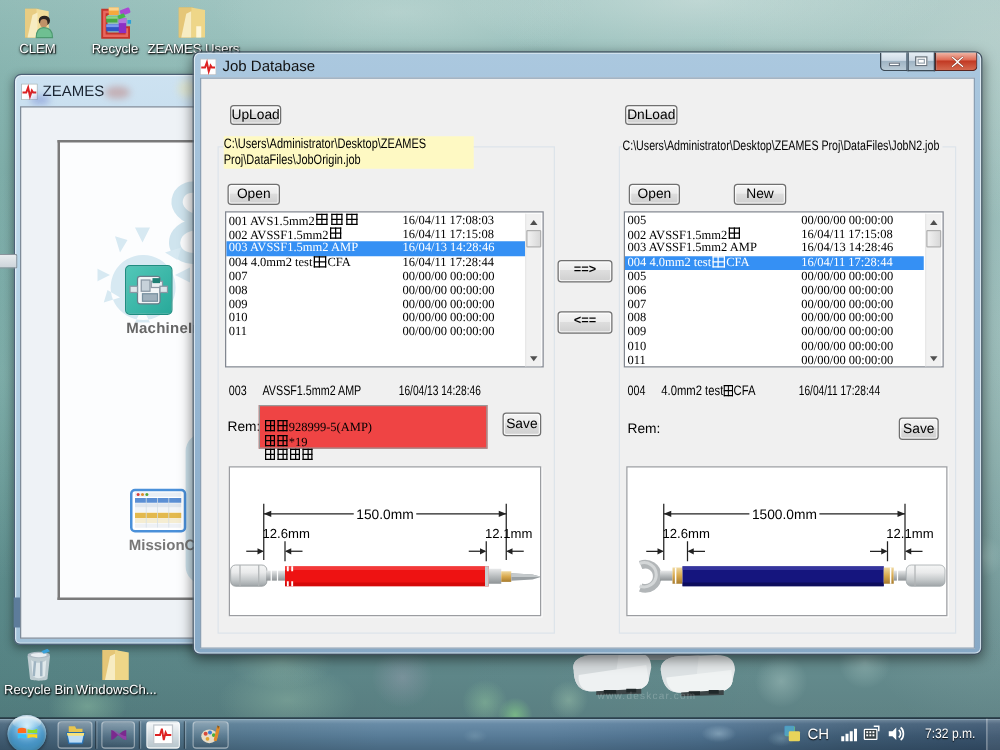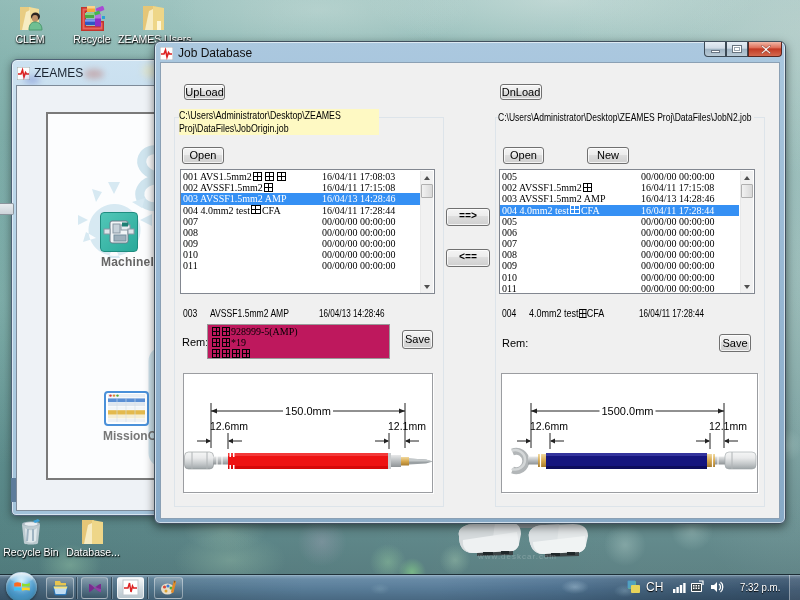--- a/index.html
+++ b/index.html
@@ -204,21 +204,21 @@
  </svg>
  <div class="dlabel abs" style="left:-14px;top:28px;width:62px">Recycle Bin</div>
 </div>
 <div class="abs" style="left:74px;top:517px;width:34px;height:40px">
  <svg class="abs" style="left:5px;top:1px" width="26" height="27" viewBox="0 0 26 27">
   <path d="M3 2 L15 2 L15 26 L3 26 Z" fill="#d9b65c"></path>
   <path d="M3 2 L13 2 L13 26 L3 26 Z" fill="#e5c677"></path>
   <path d="M13 2 L24 4 L24 26 L13 26 Z" fill="#eed688"></path>
   <path d="M5 26 L9 7 L13 5 L13 26 Z" fill="#f7ecc2"></path>
  </svg>
- <div class="dlabel abs" style="left:-20px;top:29px;width:78px">Database...</div>
+ <div class="dlabel abs" style="left:-20px;top:29px;width:78px">WindowsCh...</div>
 </div>
 
 <div id="dlg" class="abs" style="left:154px;top:41px;width:632px;height:483px;border-radius:6px;
  background:linear-gradient(#abc8df,#96b6d2 55%,#87a9c6);
  border:1px solid #41505e;box-shadow:0 3px 10px rgba(0,0,0,.5),inset 0 0 0 1px rgba(255,255,255,.6)">
 
  <svg class="abs" style="left:5px;top:5px" width="13" height="13" viewBox="0 0 13 13">
   <rect width="13" height="13" fill="#fff" stroke="#b0b6bc"></rect>
   <path d="M1 7 L4 7 L5.5 3 L7 10 L8.5 5.5 L9.5 7 L12 7" fill="none" stroke="#d22" stroke-width="1.6"></path>
  </svg>
@@ -292,21 +292,21 @@
 
   <div class="abs" style="left:22px;top:244px;font-size:11px;color:#000;transform:scaleX(.78);transform-origin:0 0">003</div>
   <div class="abs" style="left:49px;top:244px;font-size:11px;color:#000;transform:scaleX(.78);transform-origin:0 0">AVSSF1.5mm2 AMP</div>
   <div class="abs" style="left:158px;top:244px;font-size:11px;color:#000;transform:scaleX(.74);transform-origin:0 0">16/04/13 14:28:46</div>
   <div class="abs" style="left:341px;top:244px;font-size:11px;color:#000;transform:scaleX(.78);transform-origin:0 0">004</div>
   <div class="abs" style="left:368px;top:244px;font-size:11px;color:#000;transform:scaleX(.82);transform-origin:0 0">4.0mm2 test<i class="c"></i>CFA</div>
   <div class="abs" style="left:478px;top:244px;font-size:11px;color:#000;transform:scaleX(.74);transform-origin:0 0">16/04/11 17:28:44</div>
   <div class="abs" style="left:21px;top:273px;font-size:11px;color:#000">Rem:</div>
   <div class="abs" style="left:341px;top:274px;font-size:11px;color:#000">Rem:</div>
 
-  <div class="abs mono" style="left:46px;top:261px;width:183px;height:35px;background:#be185d;border:1px solid #999;font-size:10px;line-height:11px;padding:1px 3px;color:#000"><i class="c"></i><i class="c"></i>928999-5(AMP)<br><i class="c"></i><i class="c"></i>*19<br><i class="c"></i><i class="c"></i><i class="c"></i><i class="c"></i></div>
+  <div class="abs mono" style="left:46px;top:261px;width:183px;height:35px;background:#ef4444;border:1px solid #999;font-size:10px;line-height:11px;padding:11px 3px;color:#000"><i class="c"></i><i class="c"></i>928999-5(AMP)<br><i class="c"></i><i class="c"></i>*19<br><i class="c"></i><i class="c"></i><i class="c"></i><i class="c"></i></div>
   <div class="btn" style="left:241px;top:267px;width:31px;height:19px;line-height:17px">Save</div>
   <div class="btn" style="left:558px;top:271px;width:32px;height:18px;line-height:16px">Save</div>
 
   <div class="gbox" style="left:22px;top:310px;width:250px;height:120px">
    <svg width="248" height="118" viewBox="0 0 248 118" id="diagL">
 <defs>
 <linearGradient id="gm" x1="0" y1="0" x2="0" y2="1">
  <stop offset="0" stop-color="#f5f6f6"></stop>
               <stop offset=".35" stop-color="#e9eaeb"></stop>
               <stop offset=".7" stop-color="#c4c8ca"></stop>

